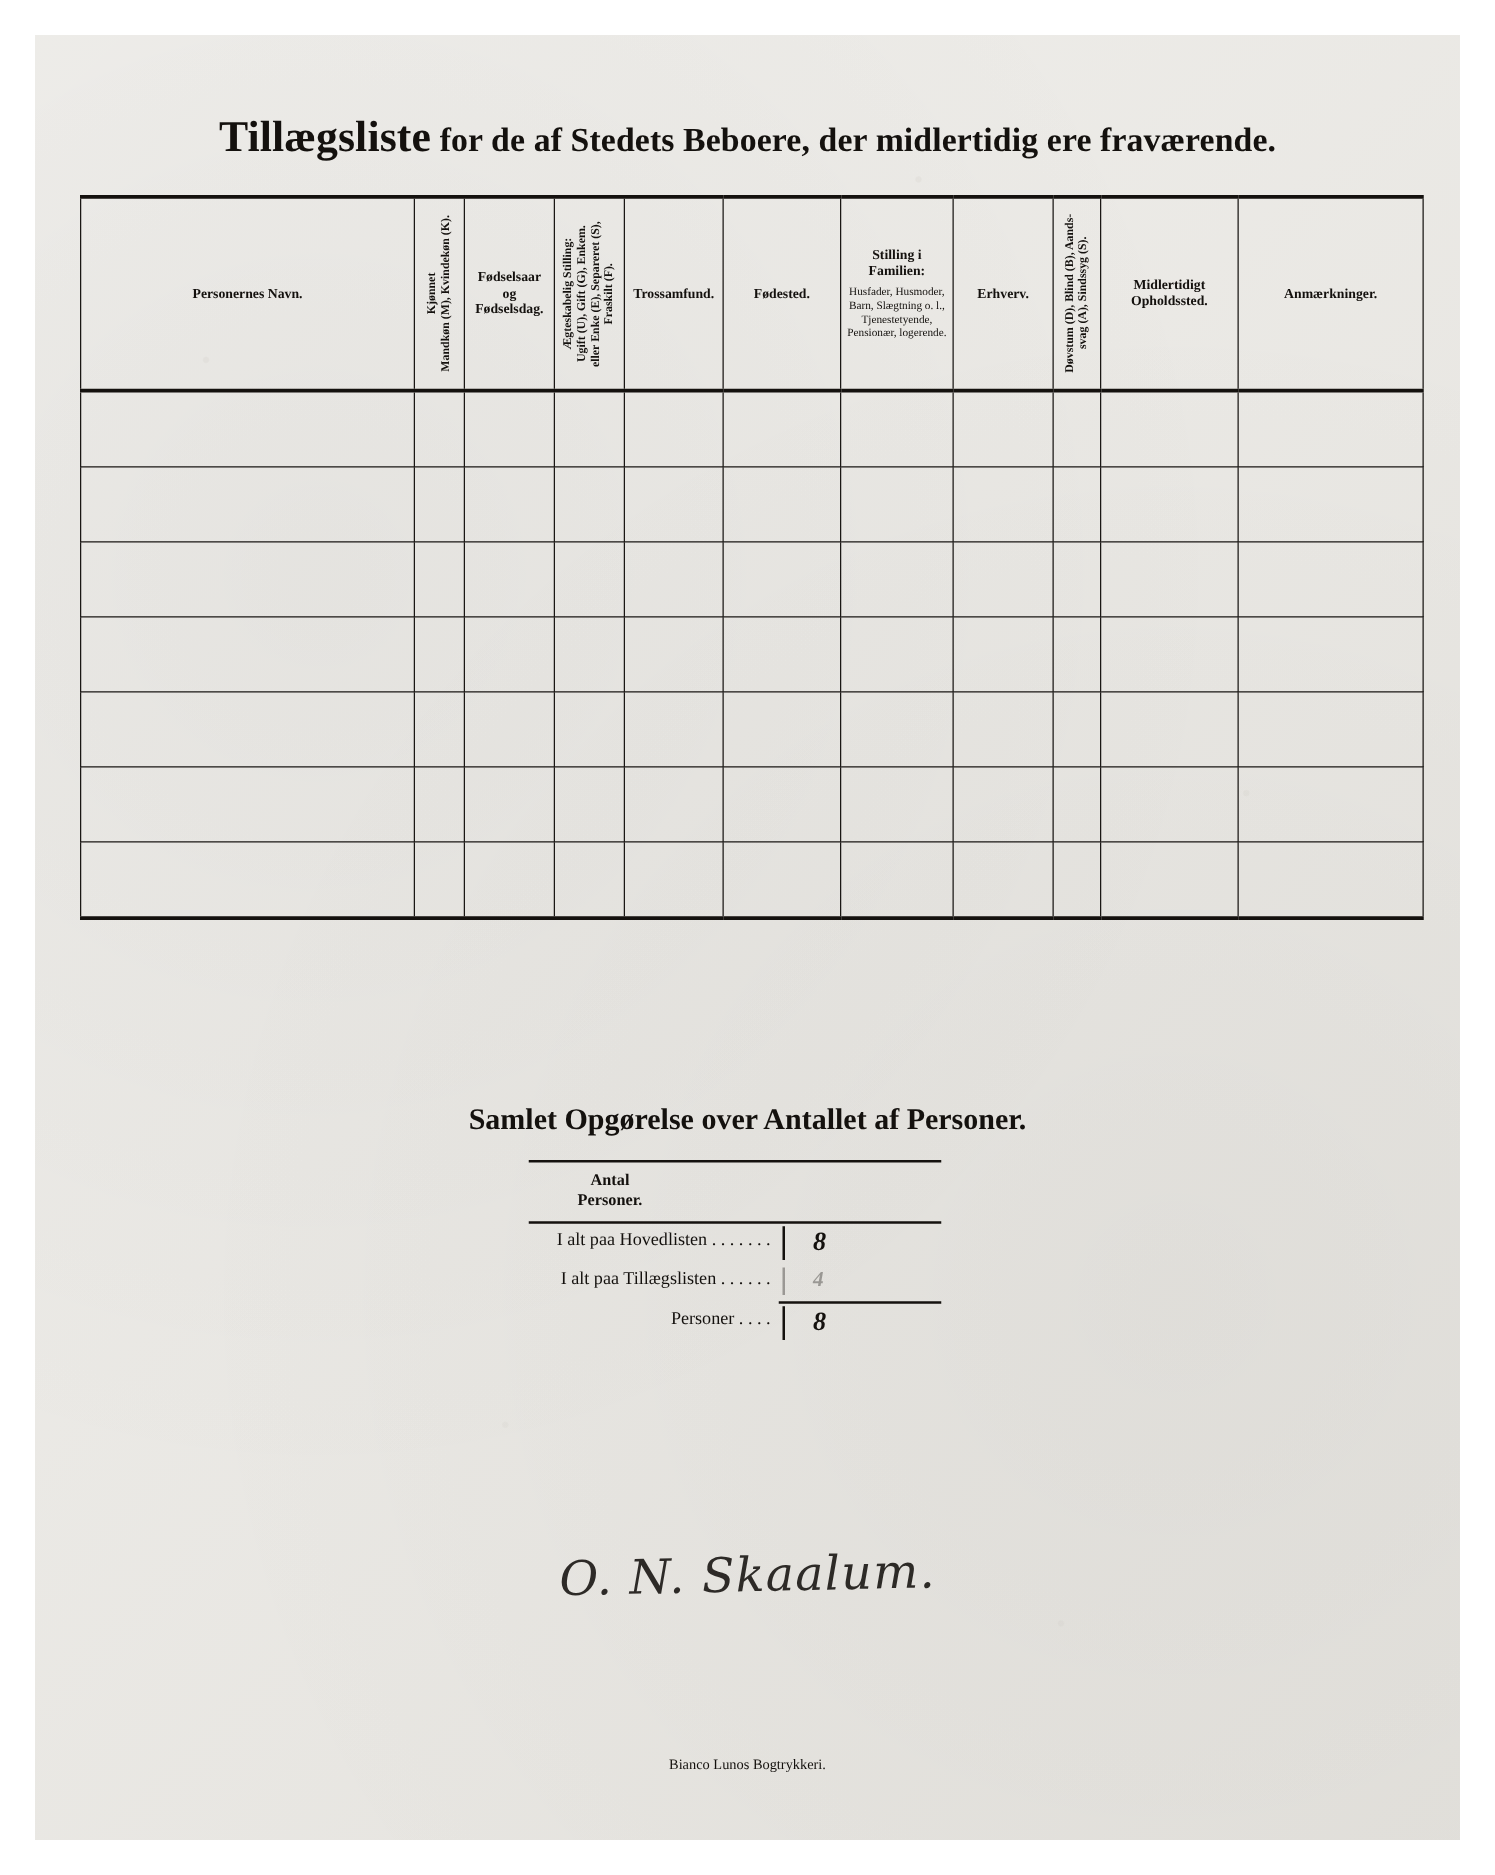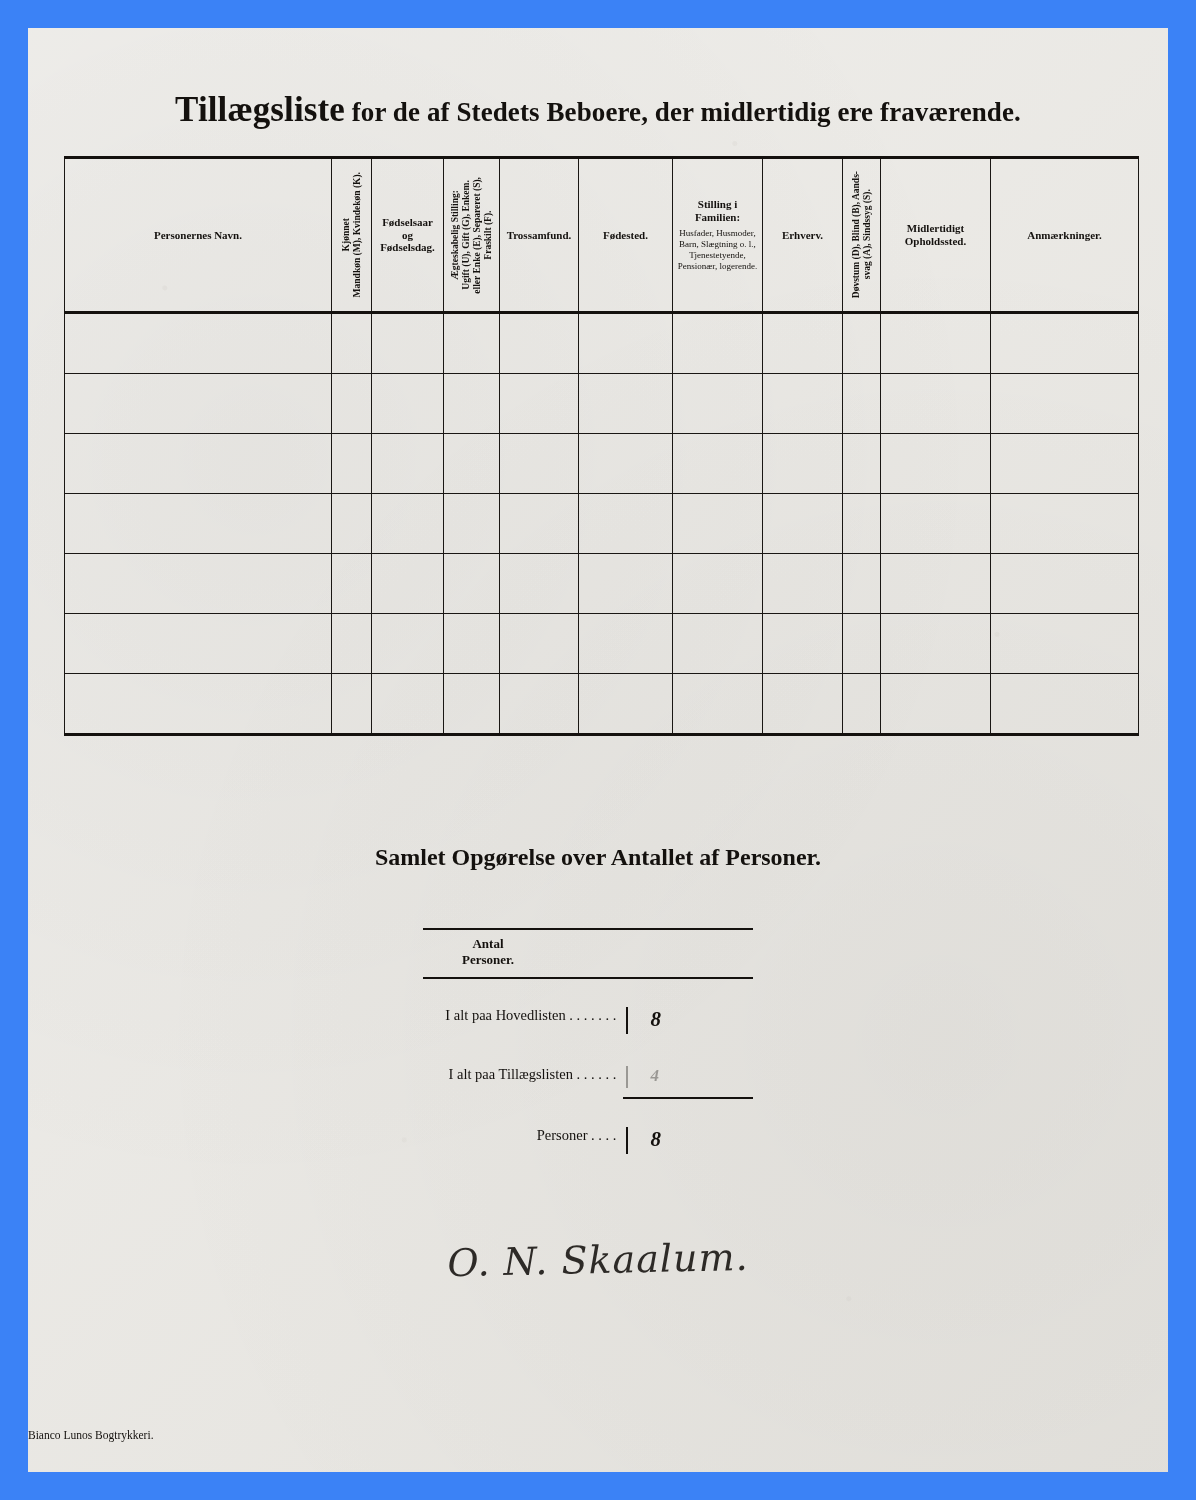--- a/index.html
+++ b/index.html
@@ -4,21 +4,21 @@
 <style>
   html, body {
     margin: 0;
     padding: 0;
     background: #000000;
   }
   .page {
     position: relative;
     width: 1196px;
     height: 1500px;
-    background: #3b82f6;
+    background: #ffffff;
     overflow: hidden;
     font-family: "Liberation Serif", serif;
   }
   .sheet {
     position: absolute;
     left: 28px;
     top: 28px;
     width: 1140px;
     height: 1444px;
     background: #e8e6e1;
@@ -119,21 +119,21 @@
     width: 100%;
     height: 100%;
     opacity: 0.10;
   }
 
   
   .sum-title {
     position: absolute;
     left: 0;
     right: 0;
-    top: 816px;
+    top: 855px;
     text-align: center;
     font-size: 24px;
     font-weight: 700;
   }
   .sum-box {
     position: absolute;
     left: 395px;
     top: 900px;
     width: 330px;
     font-size: 14.5px;
@@ -156,23 +156,22 @@
     line-height: 1.25;
     padding: 6px 0 8px 0;
   }
   .sum-rule2 {
     height: 2px;
     background: #14110e;
     width: 330px;
   }
   .srow {
     display: flex;
-    align-items: flex-start;
+    align-items: center;
     height: 31px;
-    margin-top: 28px;
   }
   .srow .lbl {
     width: 200px;
     text-align: right;
     padding-right: 10px;
     font-size: 14.5px;
     padding-bottom: 4px;
   }
   .srow .val {
     width: 130px;
@@ -214,22 +213,22 @@
     font-size: 38px;
     letter-spacing: 1px;
     opacity: 0.88;
     transform: rotate(-1.2deg);
   }
   .printer {
     position: absolute;
     left: 0;
     right: 0;
     top: 1378px;
+    text-align: center;
     font-size: 11.5px;
-    margin-top: 23px;
   }
 </style>
 </head>
 <body>
 
 <div class="page">
   <div class="sheet">
     <div class="noise"></div>
 
     <div class="title">

